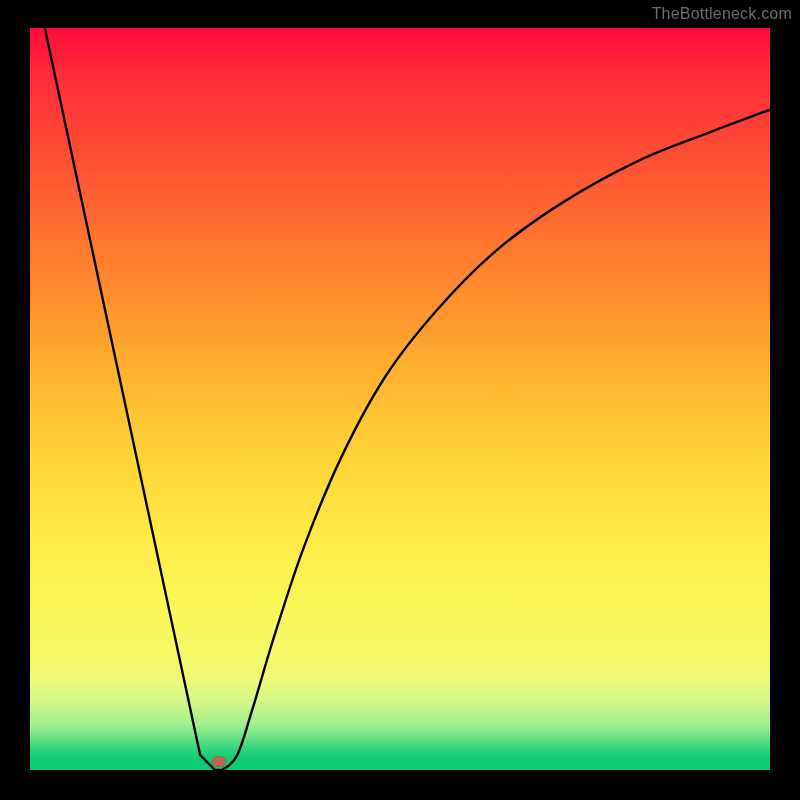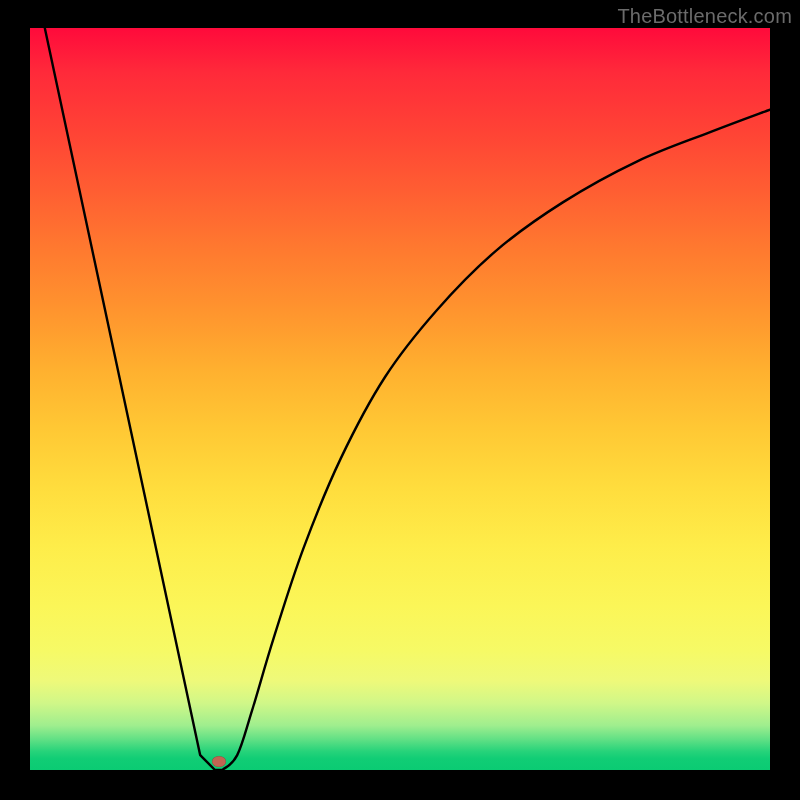--- a/index.html
+++ b/index.html
@@ -44,21 +44,21 @@
       #26d37a 97.5%,
       #10cd75 98.5%,
       #0bcb73 100%
     );
   }
   .attribution {
     position: absolute;
     top: 5px;
     right: 8px;
     color: #6b6b6b;
-    font-size: 20px;
+    font-size: 16px;
     letter-spacing: 0.2px;
     user-select: none;
   }
   svg.curve {
     position: absolute;
     left: 0;
     top: 0;
     width: 740px;
     height: 742px;
   }

